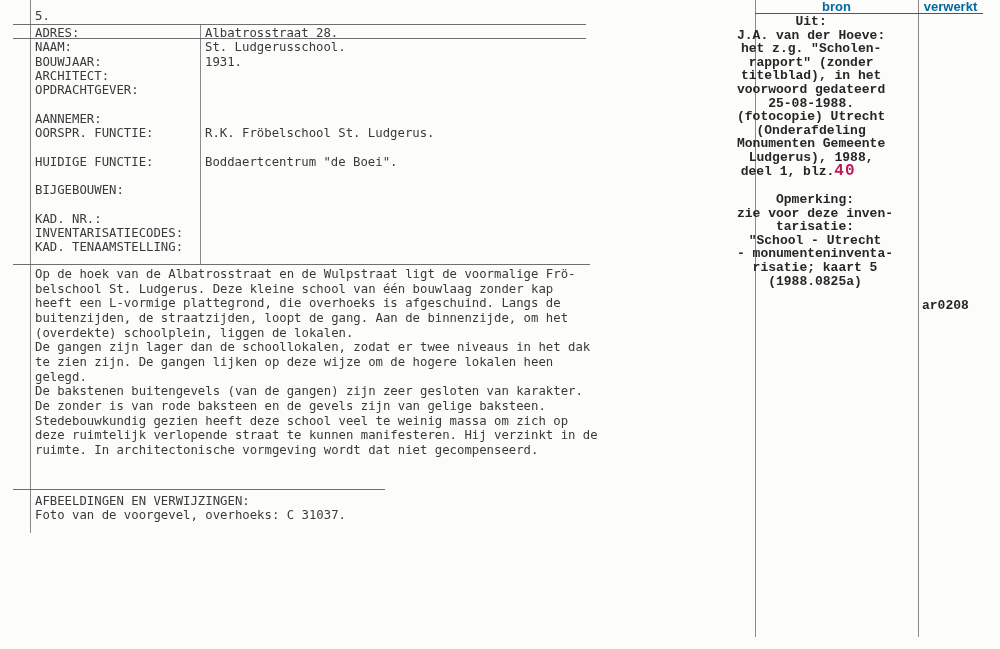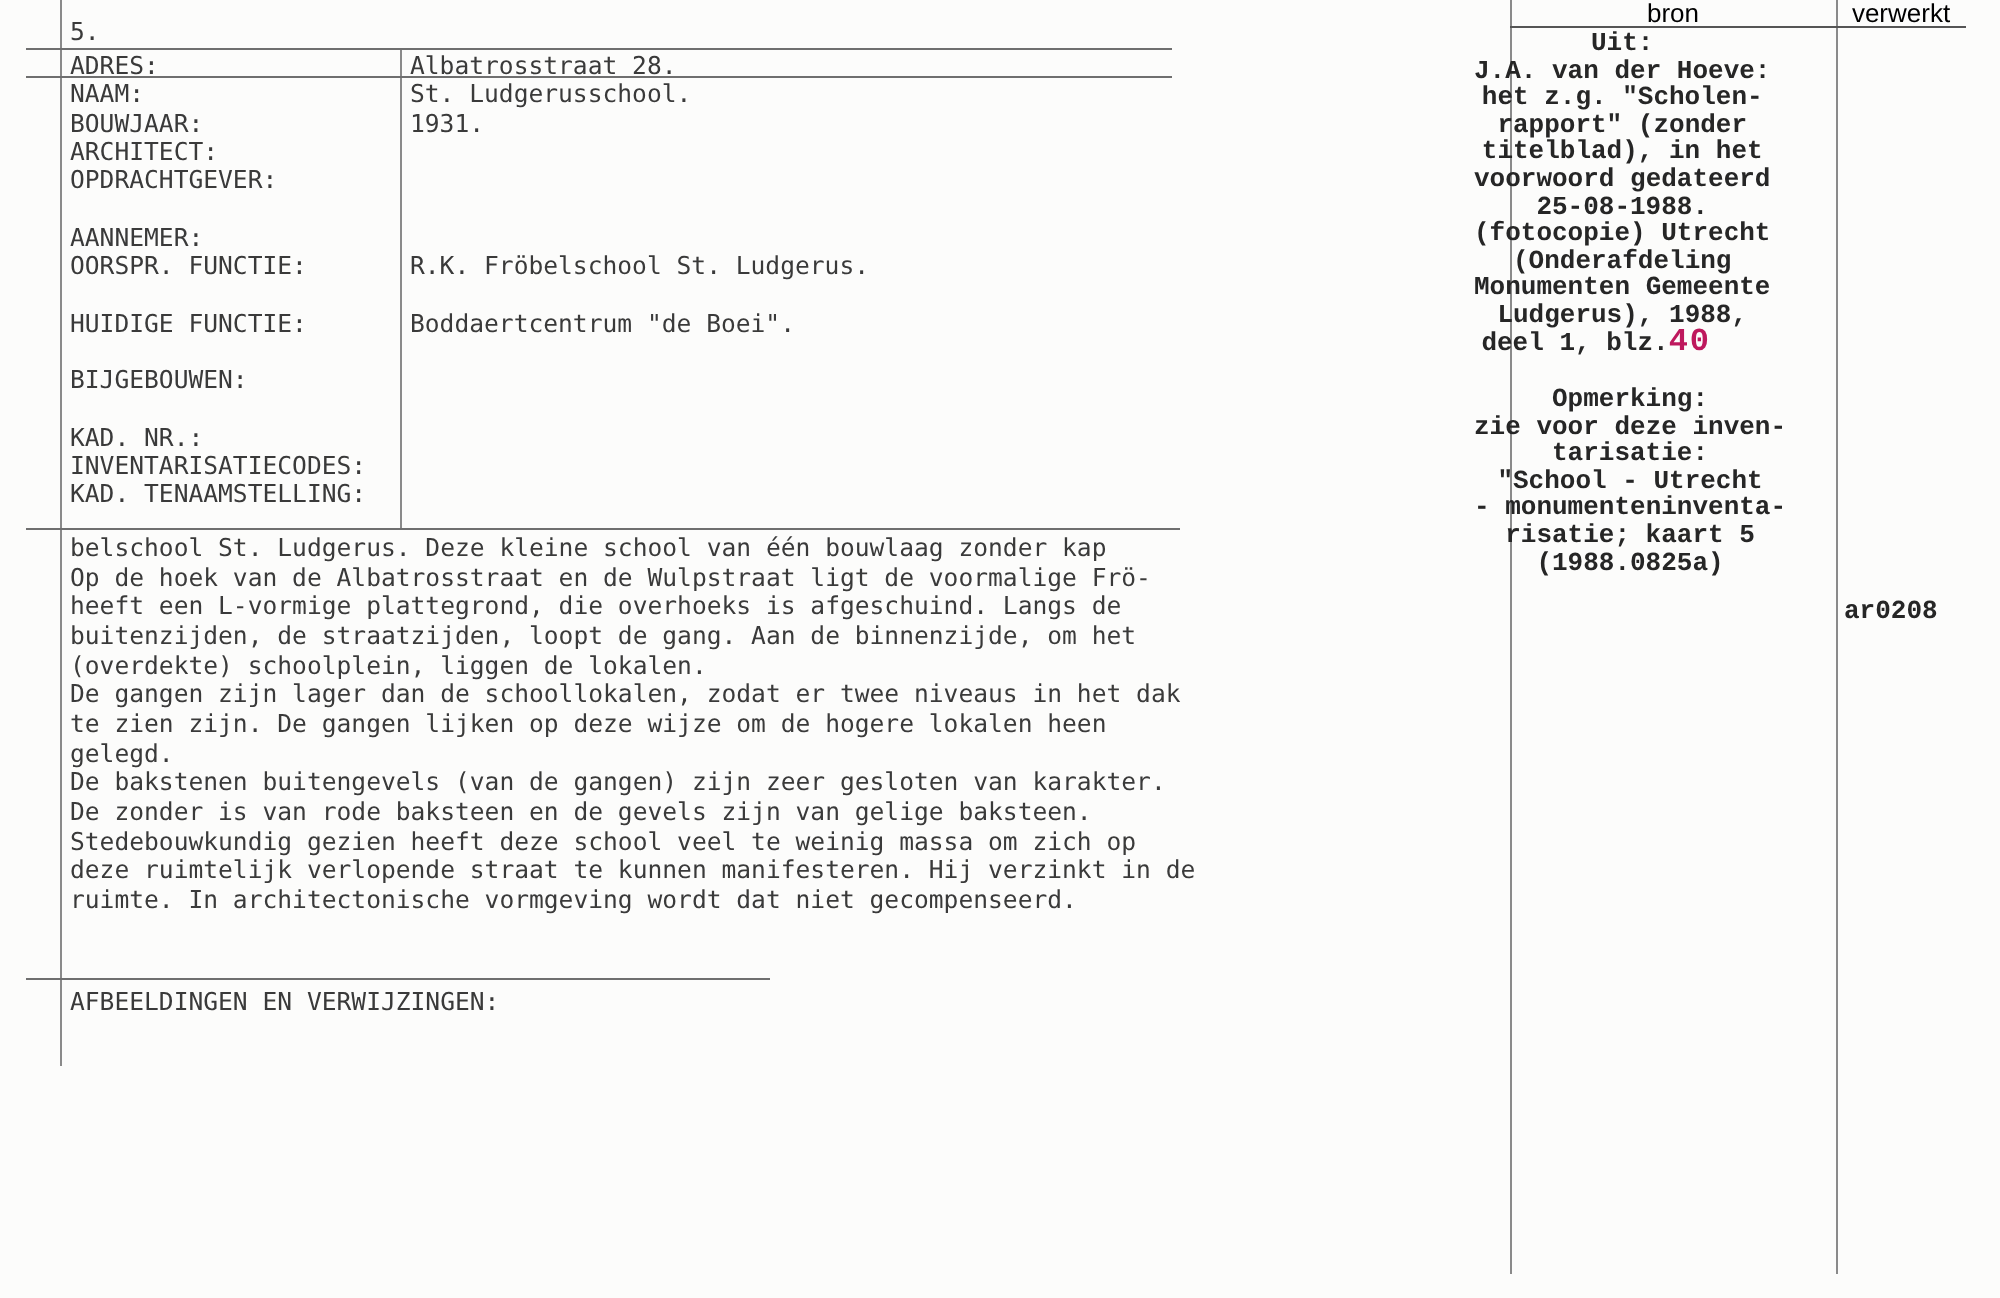--- a/index.html
+++ b/index.html
@@ -18,21 +18,21 @@
 
   .fields{position:absolute;left:35px;top:26px;font-size:12.3px;}
   .field-row{height:14.3px;line-height:14.3px;white-space:nowrap;}
   .field-label{display:inline-block;width:170px;}
   .field-value{display:inline-block;}
 
   .description{position:absolute;left:35px;top:267px;font-size:12.3px;line-height:14.65px;white-space:nowrap;}
 
   .refs{position:absolute;left:35px;top:494px;font-size:12.3px;line-height:14.3px;white-space:nowrap;}
 
-  .panel-header{position:absolute;top:0;font-family:"Liberation Sans", sans-serif;font-size:13px;color:#000000;text-align:center;line-height:13px;}
+  .panel-header{position:absolute;top:0;font-family:"Liberation Sans", sans-serif;font-size:13px;color:#0369a1;text-align:center;line-height:13px;font-weight:bold;}
   .bron-header{left:755px;width:163px;}
   .verwerkt-header{left:918px;width:65px;}
 
   .bron-text{
     position:absolute;left:737px;
     font-family:Liberation Mono, monospace;
     font-size:13px;font-weight:600;color:#262626;
     line-height:13.6px;white-space:nowrap;text-align:center;
   }
   .uit-block{top:15px;}
@@ -109,37 +109,38 @@
       </div>
       <div class="field-row">
         <span class="field-label">INVENTARISATIECODES:</span><span class="field-value"></span>
       </div>
       <div class="field-row">
         <span class="field-label">KAD. TENAAMSTELLING:</span><span class="field-value"></span>
       </div>
   </div>
 
   <div class="description">
-    <div>belschool St. Ludgerus. Deze kleine school van één bouwlaag zonder kap</div>
-      <div>Op de hoek van de Albatrosstraat en de Wulpstraat ligt de voormalige Frö-</div>
+    <div>Op de hoek van de Albatrosstraat en de Wulpstraat ligt de voormalige Frö-</div>
+      <div>belschool St. Ludgerus. Deze kleine school van één bouwlaag zonder kap</div>
       <div>heeft een L-vormige plattegrond, die overhoeks is afgeschuind. Langs de</div>
       <div>buitenzijden, de straatzijden, loopt de gang. Aan de binnenzijde, om het</div>
       <div>(overdekte) schoolplein, liggen de lokalen.</div>
       <div>De gangen zijn lager dan de schoollokalen, zodat er twee niveaus in het dak</div>
       <div>te zien zijn. De gangen lijken op deze wijze om de hogere lokalen heen</div>
       <div>gelegd.</div>
       <div>De bakstenen buitengevels (van de gangen) zijn zeer gesloten van karakter.</div>
       <div>De zonder is van rode baksteen en de gevels zijn van gelige baksteen.</div>
       <div>Stedebouwkundig gezien heeft deze school veel te weinig massa om zich op</div>
       <div>deze ruimtelijk verlopende straat te kunnen manifesteren. Hij verzinkt in de</div>
       <div>ruimte. In architectonische vormgeving wordt dat niet gecompenseerd.</div>
   </div>
 
   <div class="refs">
     <div>AFBEELDINGEN EN VERWIJZINGEN:</div>
+    <div>Foto van de voorgevel, overhoeks: C 31037.</div>
   </div>
 
   <div class="panel-header bron-header">bron</div>
   <div class="panel-header verwerkt-header">verwerkt</div>
 
   <div class="bron-text uit-block">
     <div>Uit:</div>
       <div>J.A. van der Hoeve:</div>
       <div>het z.g. "Scholen-</div>
       <div>rapport" (zonder</div>

